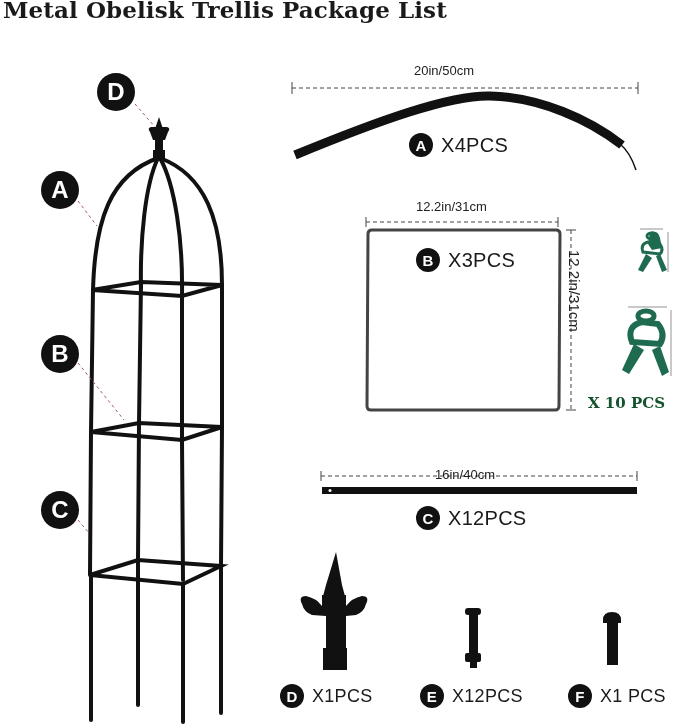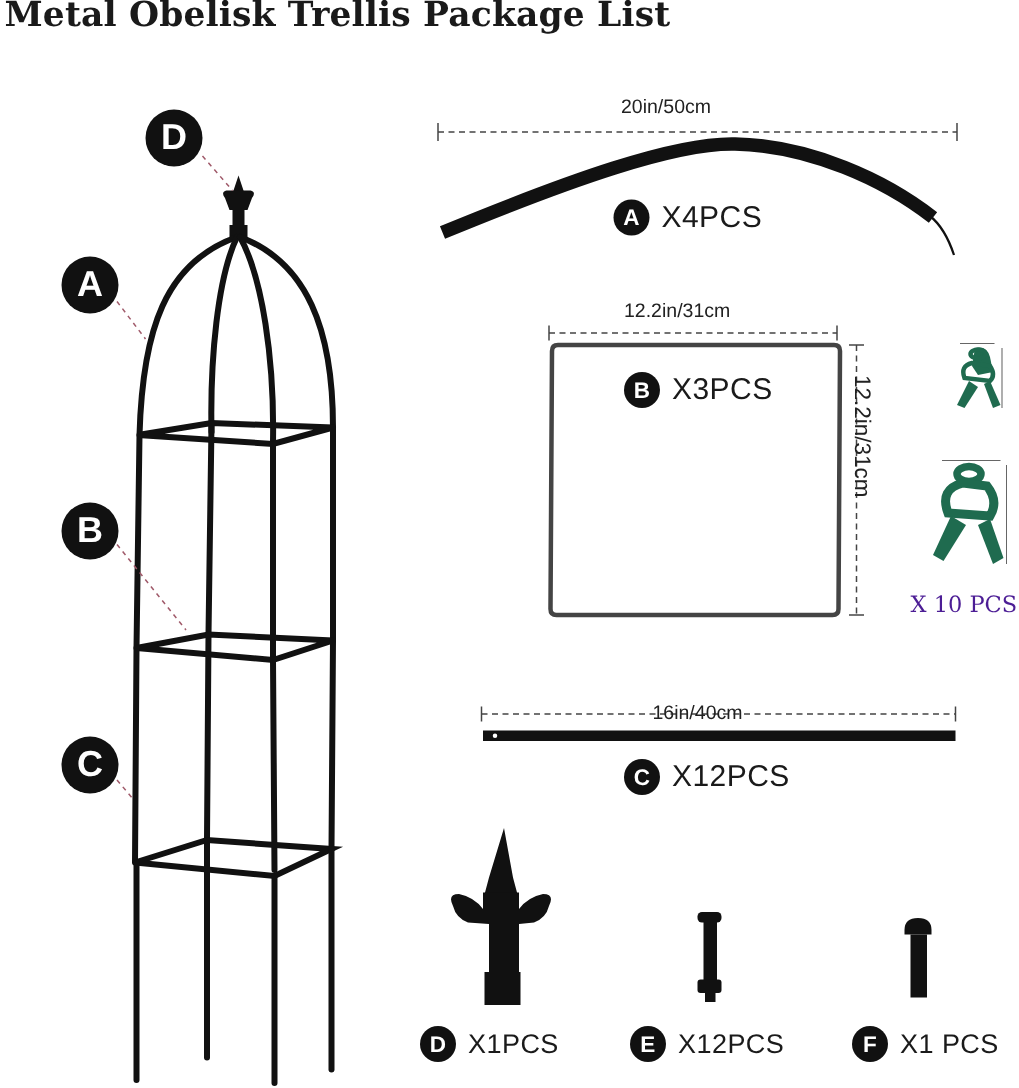--- a/index.html
+++ b/index.html
@@ -3,21 +3,21 @@
 <meta charset="utf-8">
 <style>
   html, body { margin:0; padding:0; background:#ffffff; }
   body { width:679px; height:725px; position:relative; overflow:hidden; font-family:"Liberation Sans", sans-serif; color:#111; }
   .title { position:absolute; left:3px; top:-4px; font-family:"DejaVu Serif", serif; font-weight:bold; font-size:23px; letter-spacing:0.1px; color:#1a1a1a; white-space:nowrap; }
   svg.art { position:absolute; left:0; top:0; }
   .dim { position:absolute; font-size:13px; color:#222; white-space:nowrap;text-align:right; }
   .qty { position:absolute; display:flex; align-items:center; gap:8px; font-size:20px; color:#1a1a1a; white-space:nowrap; letter-spacing:0.3px; }
   .badge { width:24px; height:24px; border-radius:50%; background:#111; color:#fff; font-weight:bold; font-size:15px; display:flex; align-items:center; justify-content:center; }
   .badge.big { width:38px; height:38px; font-size:24px; position:absolute; }
-  .clipqty { position:absolute; left:607px; top:394px; font-family:"DejaVu Serif", serif; font-weight:normal; font-size:15px; color:#4c1d95; white-space:nowrap; }
+  .clipqty { position:absolute; left:588px; top:394px; font-family:"DejaVu Serif", serif; font-weight:bold; font-size:15px; color:#14532d; white-space:nowrap; }
   .vdim { position:absolute; left:566px; top:250px; writing-mode:vertical-rl; font-size:15px; color:#222; white-space:nowrap; }
 </style>
 </head>
 <body>
 
 <div class="title">Metal Obelisk Trellis Package List</div>
 
 <svg class="art" width="679" height="725" viewBox="0 0 679 725">
 
   <g stroke="#111" fill="none" stroke-linecap="round">

